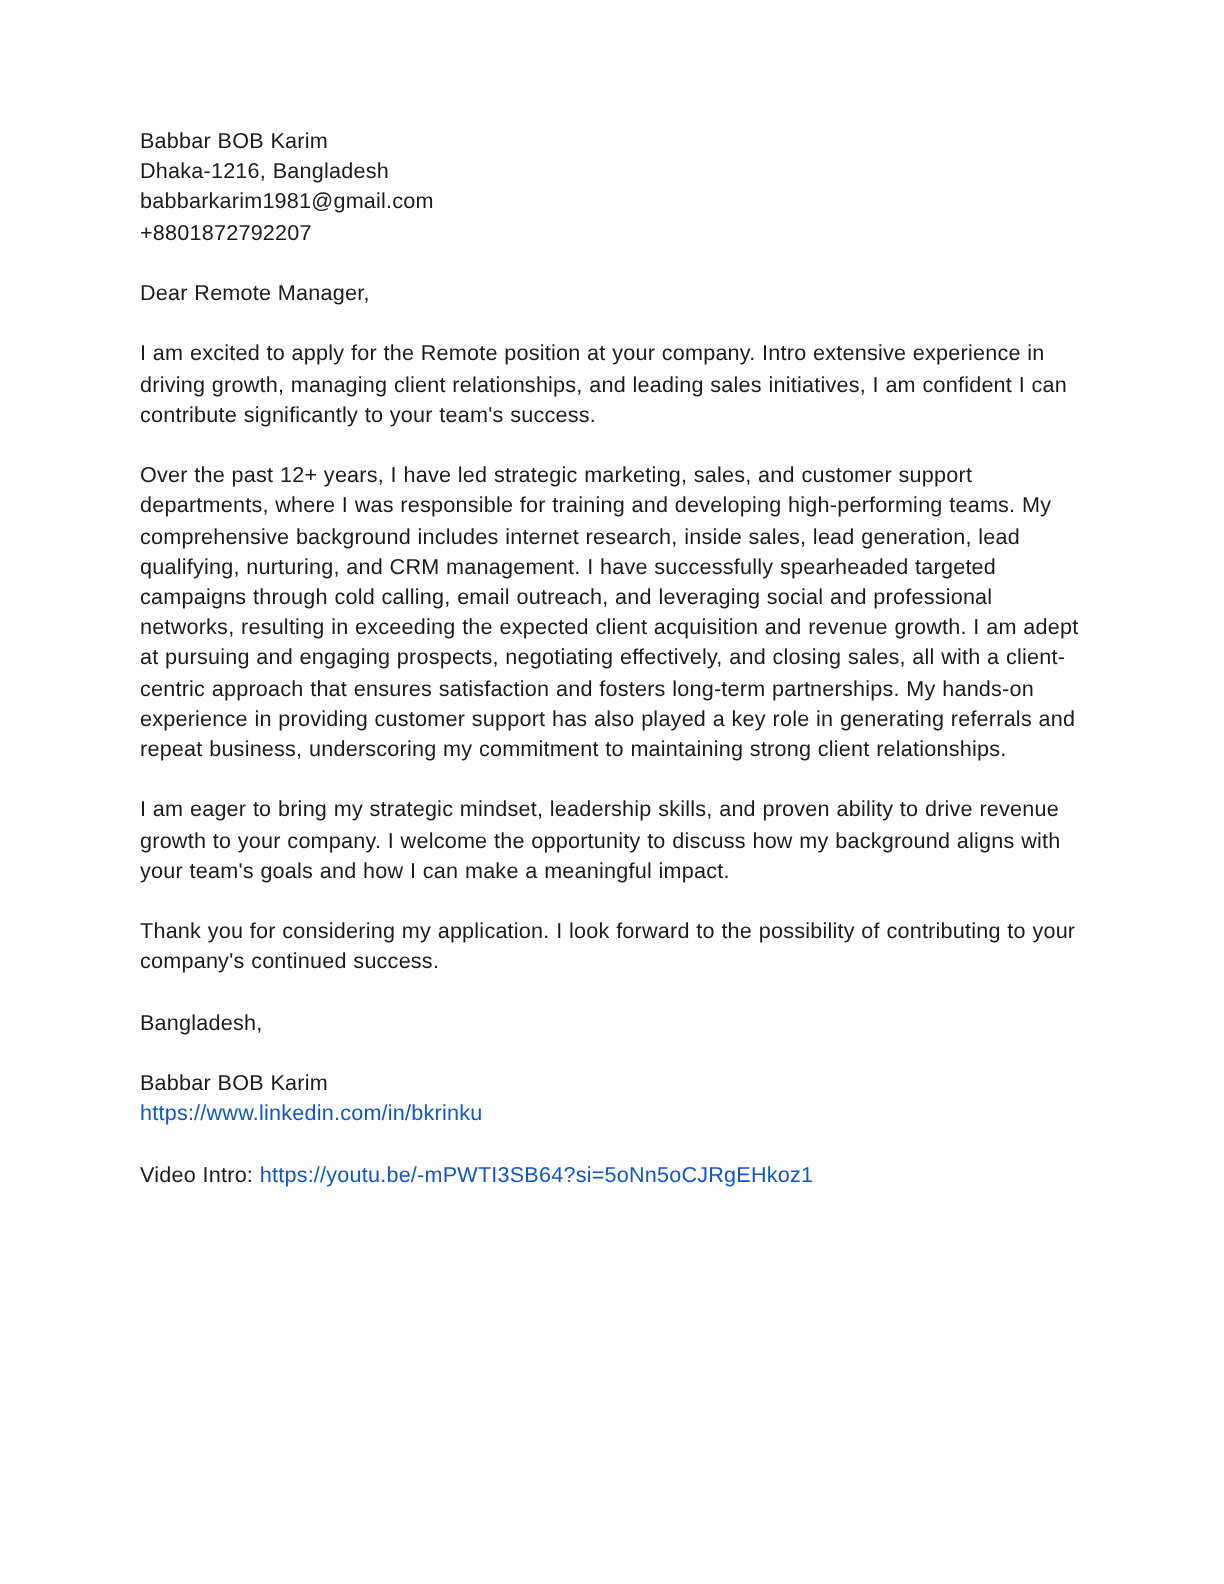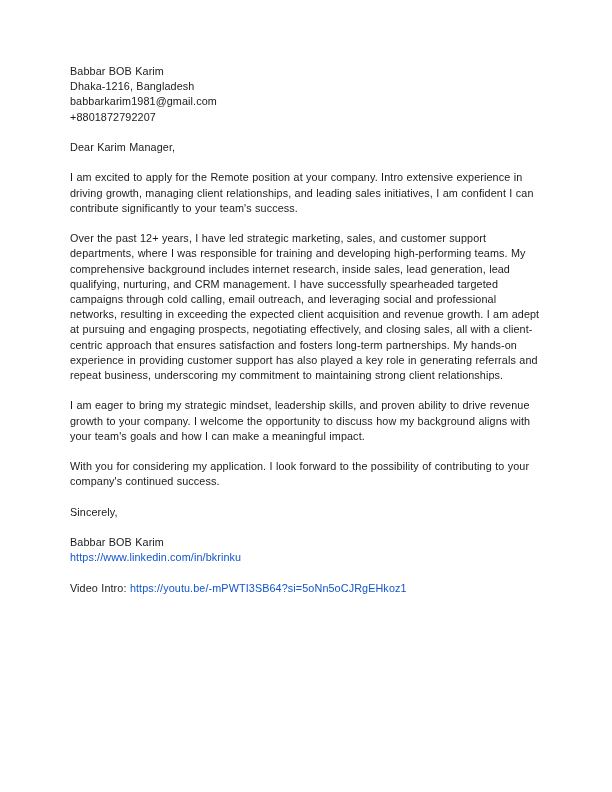--- a/index.html
+++ b/index.html
@@ -61,41 +61,41 @@
 
     <div class="block">
       <div class="line">Babbar BOB Karim</div>
       <div class="line">Dhaka-1216, Bangladesh</div>
       <div class="line">babbarkarim1981@gmail.com</div>
       <div class="line">+8801872792207</div>
     </div>
 
 
     <div class="block">
-      <div class="line">Dear Karim Manager,</div>
+      <div class="line">Dear Remote Manager,</div>
     </div>
 
     <div class="block">
       <p class="para">I am excited to apply for the Remote position at your company. Intro extensive experience in driving growth, managing client relationships, and leading sales initiatives, I am confident I can contribute significantly to your team's success.</p>
     </div>
 
     <div class="block">
       <p class="para">Over the past 12+ years, I have led strategic marketing, sales, and customer support departments, where I was responsible for training and developing high-performing teams. My comprehensive background includes internet research, inside sales, lead generation, lead qualifying, nurturing, and CRM management. I have successfully spearheaded targeted campaigns through cold calling, email outreach, and leveraging social and professional networks, resulting in exceeding the expected client acquisition and revenue growth. I am adept at pursuing and engaging prospects, negotiating effectively, and closing sales, all with a client-centric approach that ensures satisfaction and fosters long-term partnerships. My hands-on experience in providing customer support has also played a key role in generating referrals and repeat business, underscoring my commitment to maintaining strong client relationships.</p>
     </div>
 
     <div class="block">
       <p class="para">I am eager to bring my strategic mindset, leadership skills, and proven ability to drive revenue growth to your company. I welcome the opportunity to discuss how my background aligns with your team's goals and how I can make a meaningful impact.</p>
     </div>
 
     <div class="block">
-      <p class="para">With you for considering my application. I look forward to the possibility of contributing to your company's continued success.</p>
+      <p class="para">Thank you for considering my application. I look forward to the possibility of contributing to your company's continued success.</p>
     </div>
 
     <div class="block">
-      <div class="line">Sincerely,</div>
+      <div class="line">Bangladesh,</div>
     </div>
 
     <div class="block">
       <div class="line">Babbar BOB Karim</div>
       <div class="line">
         <span class="link">https://www.linkedin.com/in/bkrinku</span>
       </div>
     </div>
 
     <div class="block">

